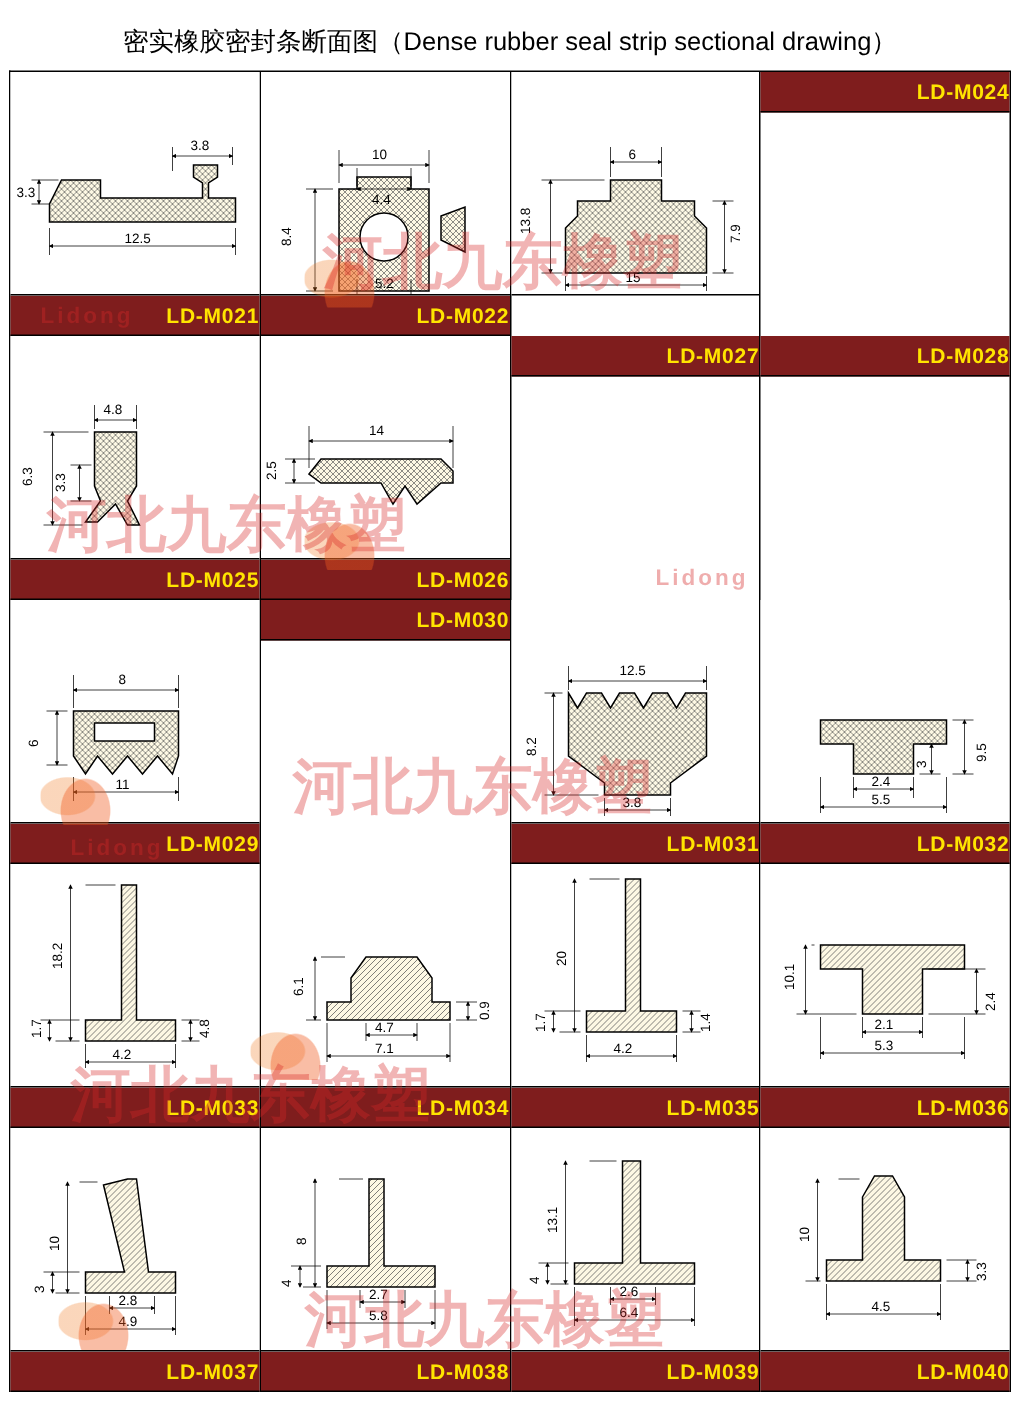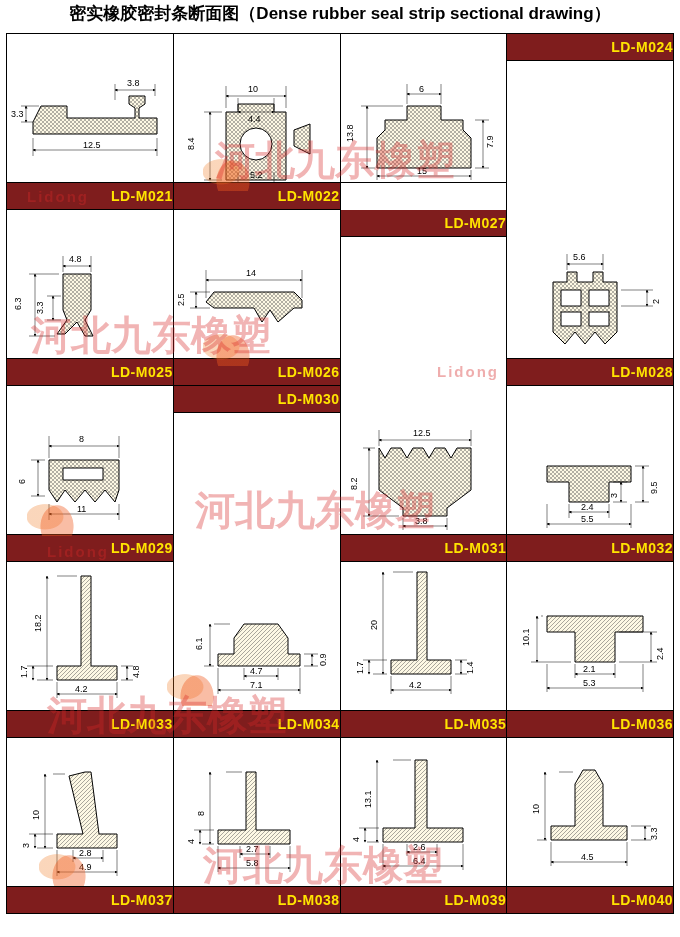--- a/index.html
+++ b/index.html
@@ -11,23 +11,23 @@
   }
   .page{
     position:relative;
     width:680px;height:937px;
     box-sizing:border-box;
     padding:0 6px;
   }
   .title{
     text-align:center;
     font-size:17px;
-    font-weight:bold;
+    font-weight:normal;
     color:#000;
-    padding:2px 0 8px 0;
+    padding:16px 0 8px 0;
     letter-spacing:0px;
   }
   .grid{
     position:relative;
     width:668px;
     border-left:1px solid #000;
     border-top:1px solid #000;
     box-sizing:border-box;
   }
   .row{
@@ -281,41 +281,20 @@
           </svg>
         </div>
         <div class="label">LD-M026</div>
       </div>
 
       <div class="cell">
         <div class="label">LD-M027</div>
       </div>
 
       <div class="cell">
-        <div class="fig">
-          <svg width="167" height="148" viewBox="0 0 167 148">
-            <g stroke="#000" stroke-width="1" fill="url(#cross)">
-              <path d="M46,72 L46,122 L58,134 L68,122 L78,134 L88,122 L98,134 L110,122 L110,72 L96,72 L96,62 L86,62 L86,72 L70,72 L70,62 L60,62 L60,72 Z"></path>
-            </g>
-            <rect x="54" y="80" width="20" height="16" fill="#fff" stroke="#000" stroke-width="1"></rect>
-            <rect x="82" y="80" width="20" height="16" fill="#fff" stroke="#000" stroke-width="1"></rect>
-            <rect x="54" y="102" width="20" height="14" fill="#fff" stroke="#000" stroke-width="1"></rect>
-            <rect x="82" y="102" width="20" height="14" fill="#fff" stroke="#000" stroke-width="1"></rect>
-            <g stroke="#000" stroke-width="0.5" fill="none">
-              <line x1="60" y1="44" x2="60" y2="60"></line>
-              <line x1="96" y1="44" x2="96" y2="60"></line>
-              <line x1="60" y1="54" x2="96" y2="54" marker-end="url(#ar)" marker-start="url(#arS)"></line>
-              <line x1="114" y1="80" x2="146" y2="80"></line>
-              <line x1="114" y1="96" x2="146" y2="96"></line>
-              <line x1="140" y1="80" x2="140" y2="96" marker-end="url(#ar)" marker-start="url(#arS)"></line>
-            </g>
-            <text class="dim" x="66" y="50">5.6</text>
-            <text class="dim" x="152" y="94" transform="rotate(-90 152,94)">2</text>
-          </svg>
-        </div>
         <div class="label">LD-M028</div>
       </div>
     </div>
 
     <div class="row">
 
       <div class="cell">
         <div class="fig">
           <svg width="167" height="148" viewBox="0 0 167 148">
             <g stroke="#000" stroke-width="1" fill="url(#cross)">

